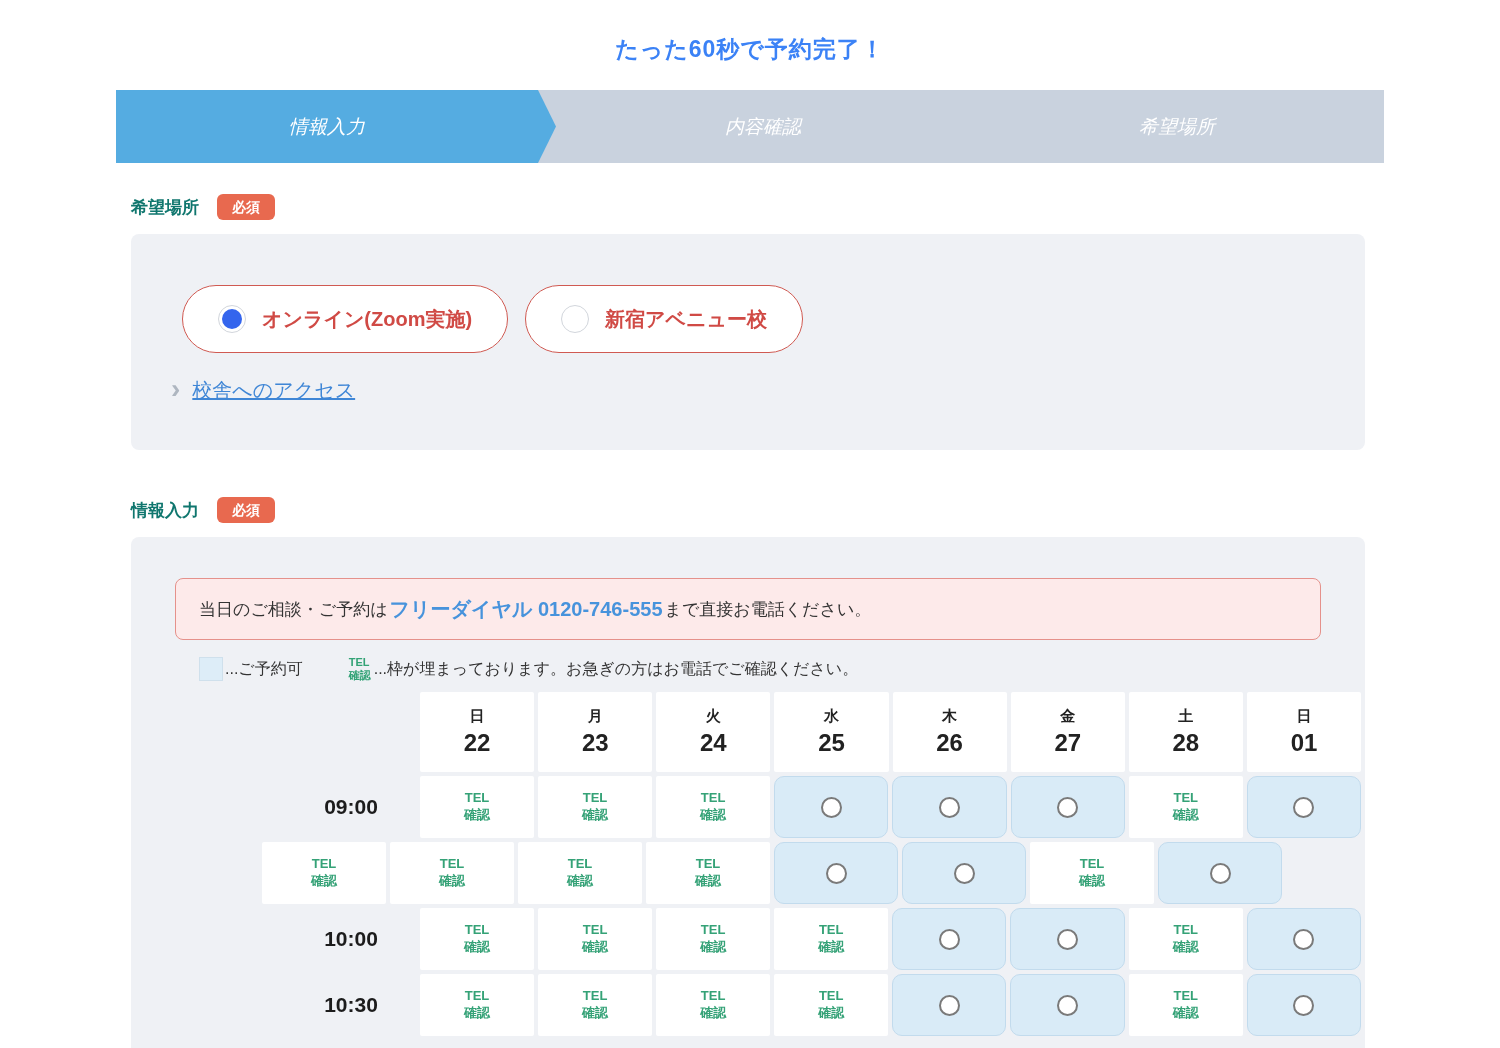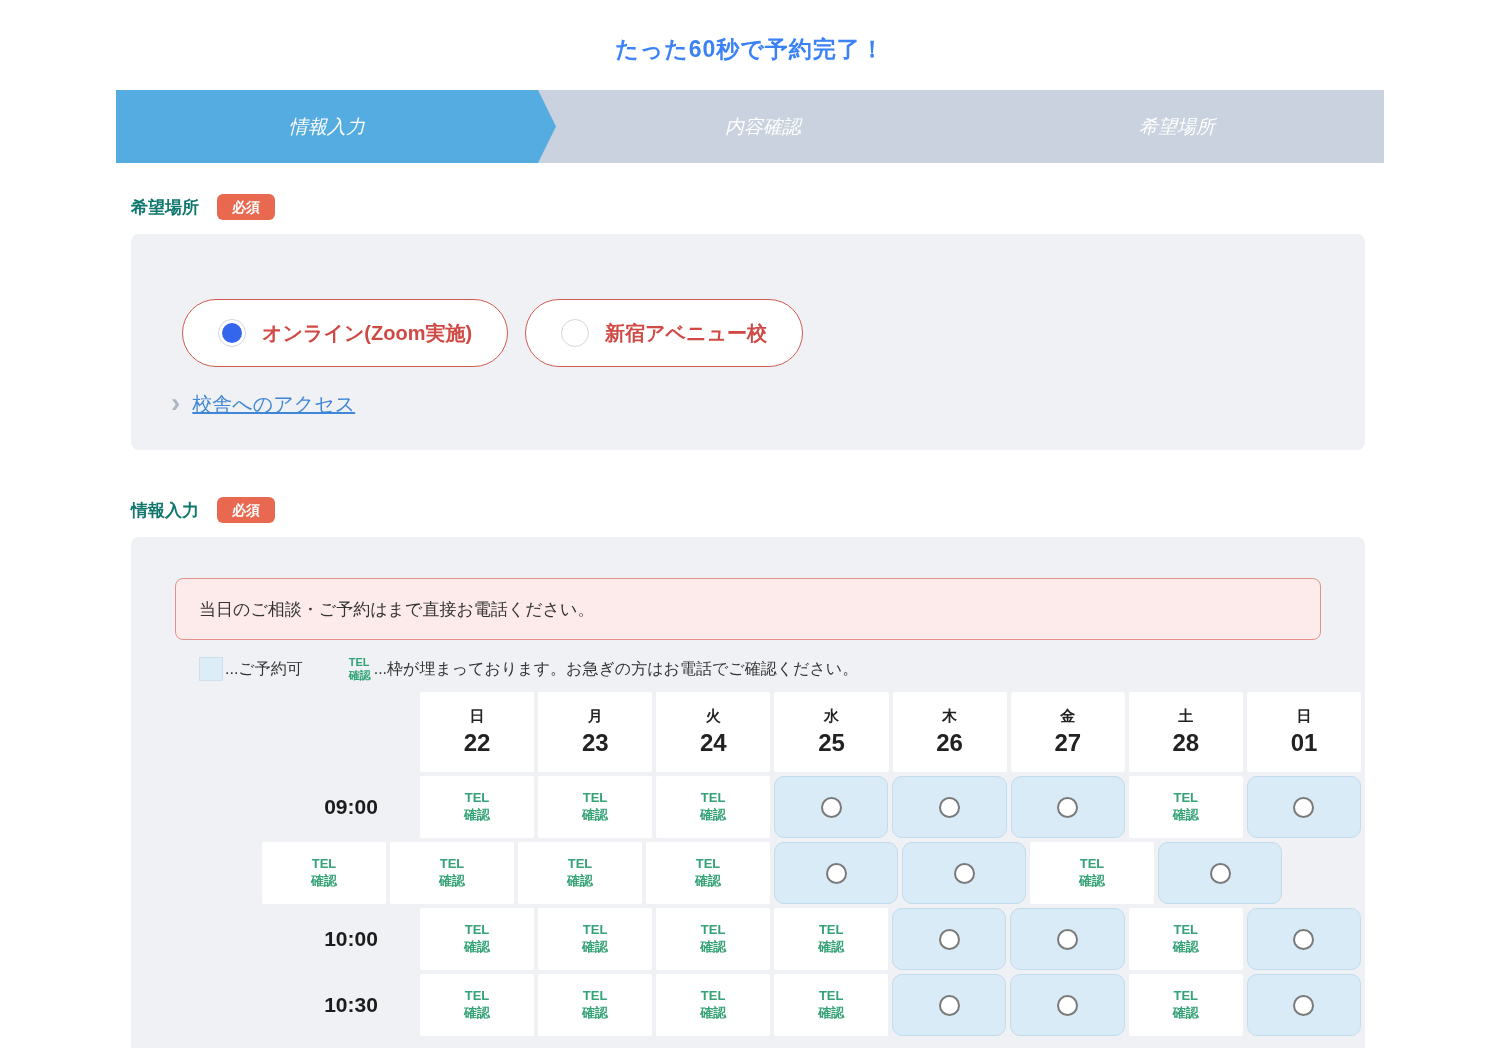--- a/index.html
+++ b/index.html
@@ -84,21 +84,20 @@
   .pill {
     display: inline-flex;
     align-items: center;
     gap: 16px;
     height: 68px;
     background: #ffffff;
     border: 1.5px solid #d05a52;
     border-radius: 34px;
     padding: 0 35px;
     cursor: pointer;
-    margin-top: 14px;
   }
   .radio {
     width: 28px; height: 28px;
     border-radius: 50%;
     background: #ffffff;
     border: 1px solid #d2d6dc;
     display: inline-flex;
     align-items: center;
     justify-content: center;
   }
@@ -261,20 +260,21 @@
 </div>
 
 <div class="section-head second">
   <div class="section-title">情報入力</div>
   <div class="required-badge">必須</div>
 </div>
 
 <div class="panel panel-datetime">
   <div class="notice">
     <span>当日のご相談・ご予約は</span>
+    <span class="notice-phone">フリーダイヤル 0120-746-555</span>
     <span>まで直接お電話ください。</span>
   </div>
 
   <div class="legend">
     <span class="legend-swatch"></span>
     <span class="legend-available">...ご予約可</span>
     <span class="legend-tel">
       <div>TEL</div>
       <div>確認</div>
     </span>

